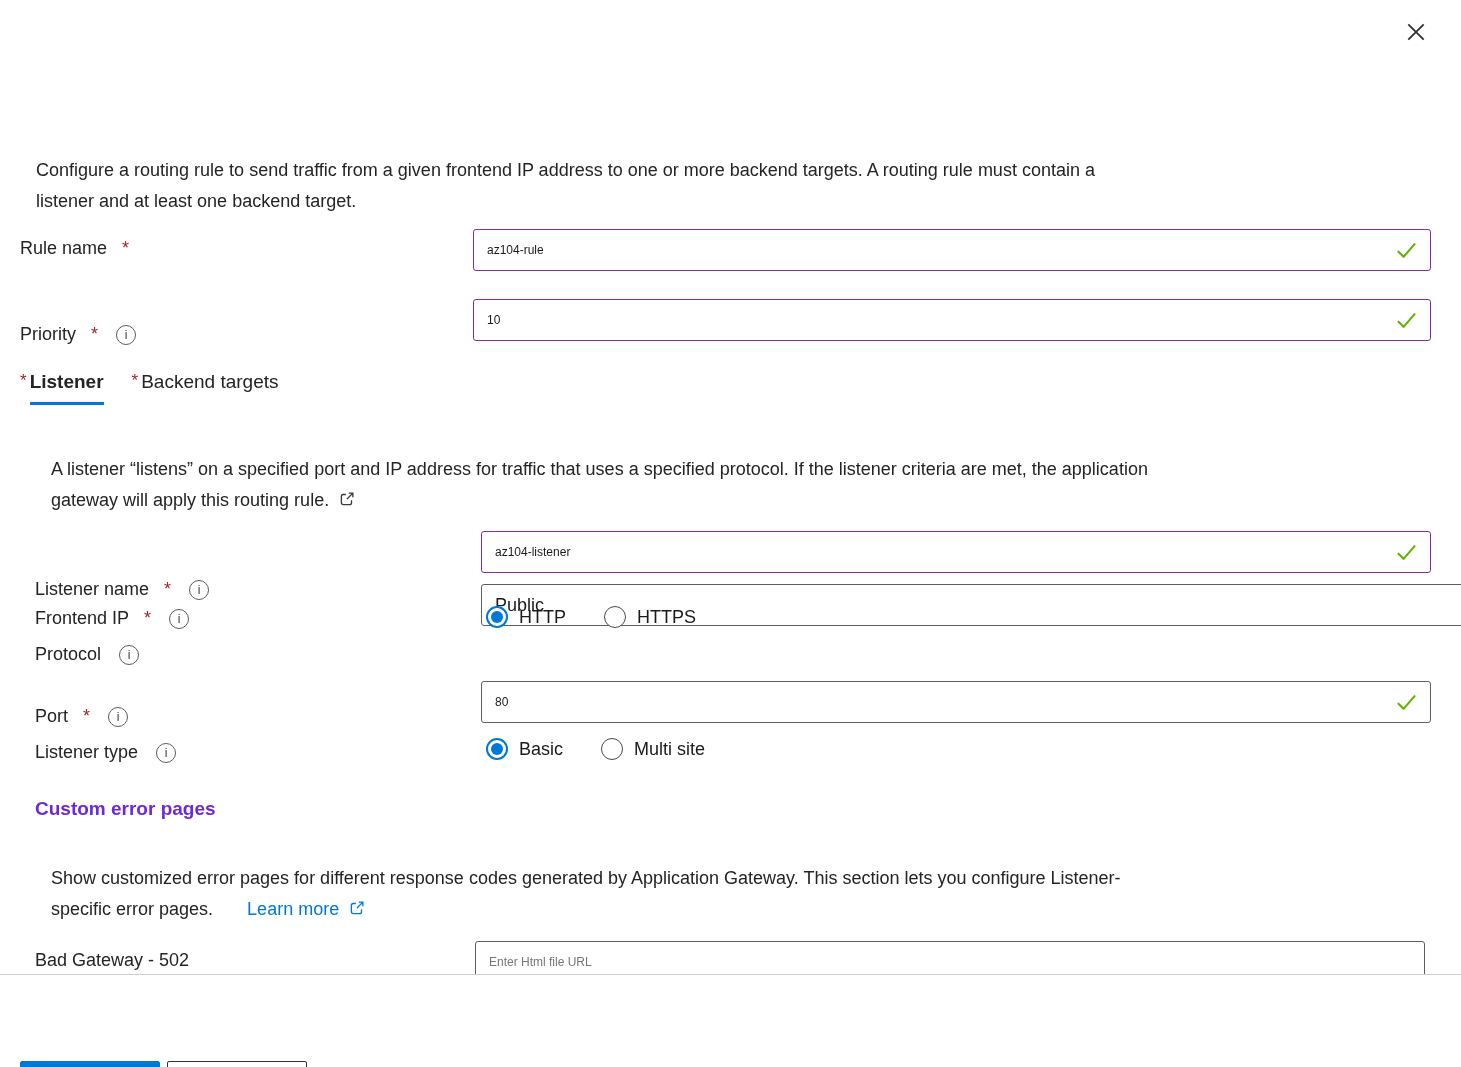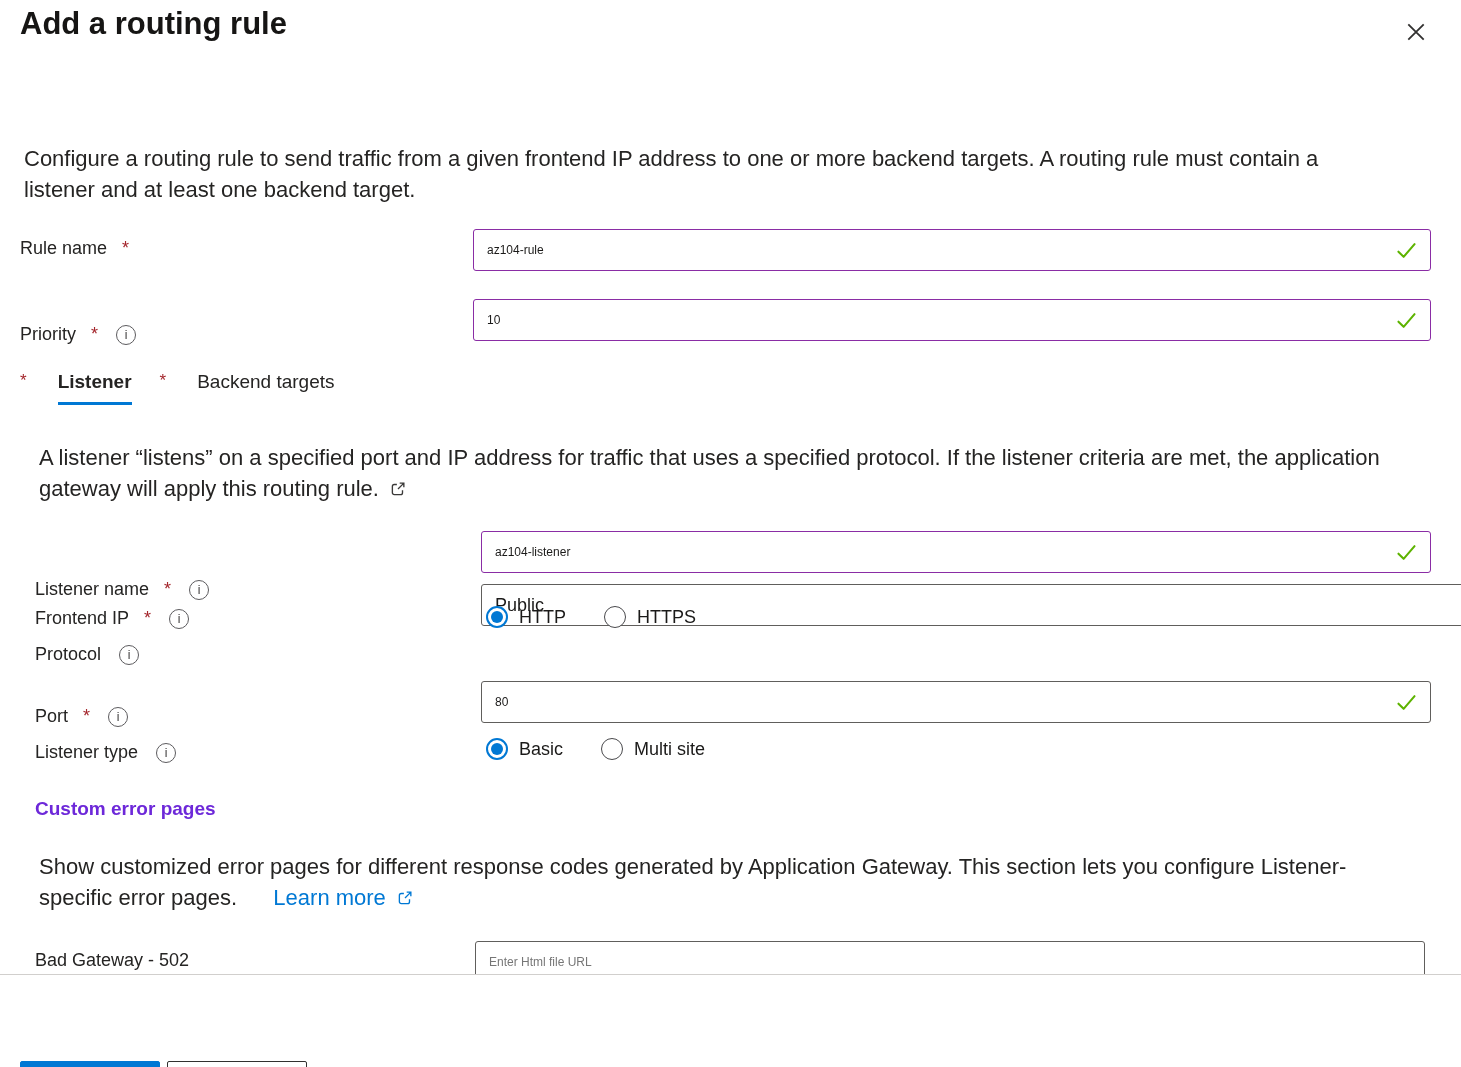--- a/index.html
+++ b/index.html
@@ -3,40 +3,40 @@
 <meta charset="utf-8">
 <style>
   html,body{margin:0;padding:0;background:#fff;}
   body{font-family:"Liberation Sans","DejaVu Sans",sans-serif;color:#1b1a19;}
   .page{position:relative;width:1461px;height:1067px;background:#fff;overflow:hidden;}
   .clip{position:absolute;left:0;top:0;width:1461px;height:975px;overflow:hidden;}
 
   .title{position:absolute;left:20px;top:6px;font-size:31px;font-weight:700;color:#161514;margin:0;letter-spacing:0;}
   .close-btn{position:absolute;left:1398px;top:14px;width:36px;height:36px;background:transparent;border:none;cursor:pointer;padding:4px;}
 
-  .para{position:absolute;margin:4px;font-size:22px;line-height:31px;color:#252423;}
+  .para{position:absolute;margin:16px;font-size:18px;line-height:31px;color:#252423;}
   .pline{display:block;}
 
   .label{position:absolute;font-size:18px;color:#252423;display:inline-flex;align-items:center;gap:15px;white-space:nowrap;}
   .req{color:#a4262c;}
   .info{width:18px;height:18px;border:1px solid #5c5b5e;border-radius:50%;display:inline-flex;align-items:center;justify-content:center;font-size:12px;color:#3b3a39;margin-left:3px;cursor:default;}
 
   .field{position:absolute;height:42px;}
   .input{width:100%;height:42px;box-sizing:border-box;border:1px solid #605e5c;border-radius:3px;font-family:"Liberation Sans","DejaVu Sans",sans-serif;font-size:12px;color:#1b1a19;padding:0 46px 0 13px;outline:none;background:#fff;}
   .input.valid{border-color:#8a2da5;}
   .input::placeholder{color:#767676;opacity:1;}
   .check{position:absolute;right:13px;top:10px;}
 
   .select{position:absolute;height:42px;box-sizing:border-box;border:1px solid #605e5c;border-radius:3px;background:#fff;display:flex;align-items:center;padding:0 44px 0 13px;font-size:18px;color:#1b1a19;cursor:pointer;}
   .chev{position:absolute;right:15px;top:11px;}
 
   .tabs{position:absolute;left:20px;top:371px;display:flex;gap:28px;}
   .tab{display:inline-flex;gap:3px;font-size:19px;color:#252423;cursor:pointer;align-items:flex-start;}
   .tab .req{font-size:17px;}
-  .tab-label{padding-bottom:9px;margin-left:28px;}
+  .tab-label{padding-bottom:9px;}
   .tab.active .tab-label{font-weight:700;border-bottom:3px solid #0078d4;}
 
   .radio-row{position:absolute;display:flex;gap:38px;align-items:center;}
   .radio-opt{display:inline-flex;align-items:center;gap:11px;font-size:18px;color:#1b1a19;cursor:pointer;}
   .radio{width:22px;height:22px;border-radius:50%;border:1px solid #4a4a4d;box-sizing:border-box;position:relative;background:#fff;flex:none;}
   .radio.checked{border:2px solid #0078d4;}
   .radio.checked::after{content:"";position:absolute;left:3px;top:3px;right:3px;bottom:3px;border-radius:50%;background:#0078d4;}
 
   .section-heading{position:absolute;left:35px;top:798px;margin:0;font-size:19px;font-weight:700;color:#6d28d9;}
   .link{color:#0078d4;text-decoration:none;cursor:pointer;}
@@ -47,21 +47,20 @@
   .btn{height:40px;width:140px;border-radius:2px;font-family:"Liberation Sans","DejaVu Sans",sans-serif;font-size:18px;font-weight:700;cursor:pointer;display:flex;align-items:center;justify-content:center;box-sizing:border-box;}
   .btn.primary{background:#0078d4;border:1px solid #0078d4;color:#fff;}
   .btn.secondary{background:#fff;border:1.5px solid #323130;color:#201f1e;}
 </style>
 </head>
 <body>
 
 <div class="page">
   <div class="clip">
 
-    <h1 class="title">Add a routing rule</h1>
 
     <button class="close-btn">
       <svg width="28" height="28" viewBox="0 0 20 20">
         <path d="M4.5 4.5 L15.5 15.5 M15.5 4.5 L4.5 15.5" stroke="#323130" stroke-width="1.3" fill="none"></path>
       </svg>
     </button>
 
     <p class="para" style="left:20px;top:139px;width:1400px;">
       <span class="pline">Configure a routing rule to send traffic from a given frontend IP address to one or more backend targets. A routing rule must contain a</span>
       <span class="pline">listener and at least one backend target.</span>

